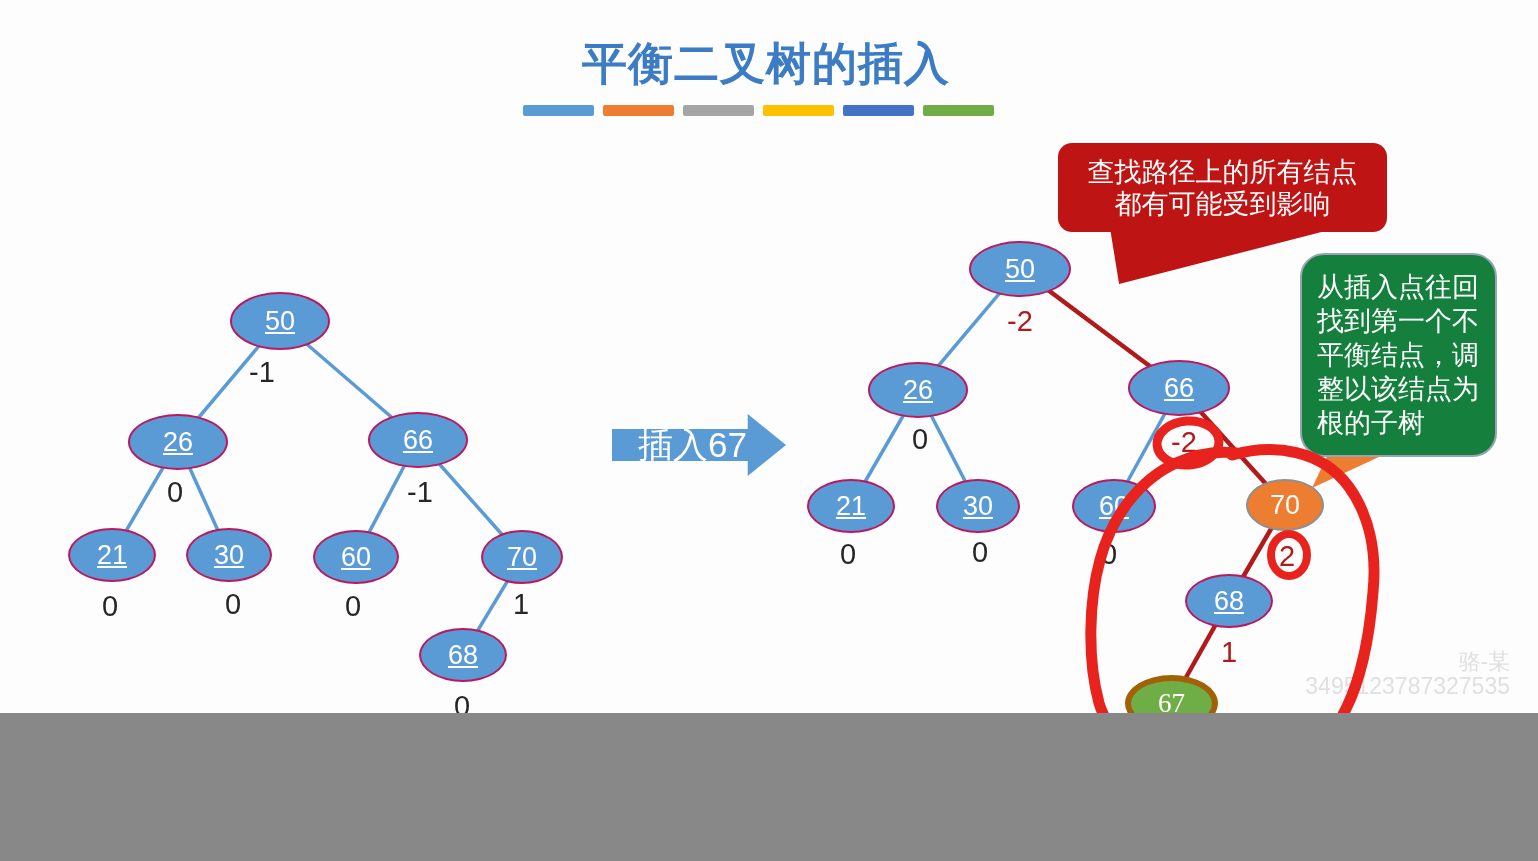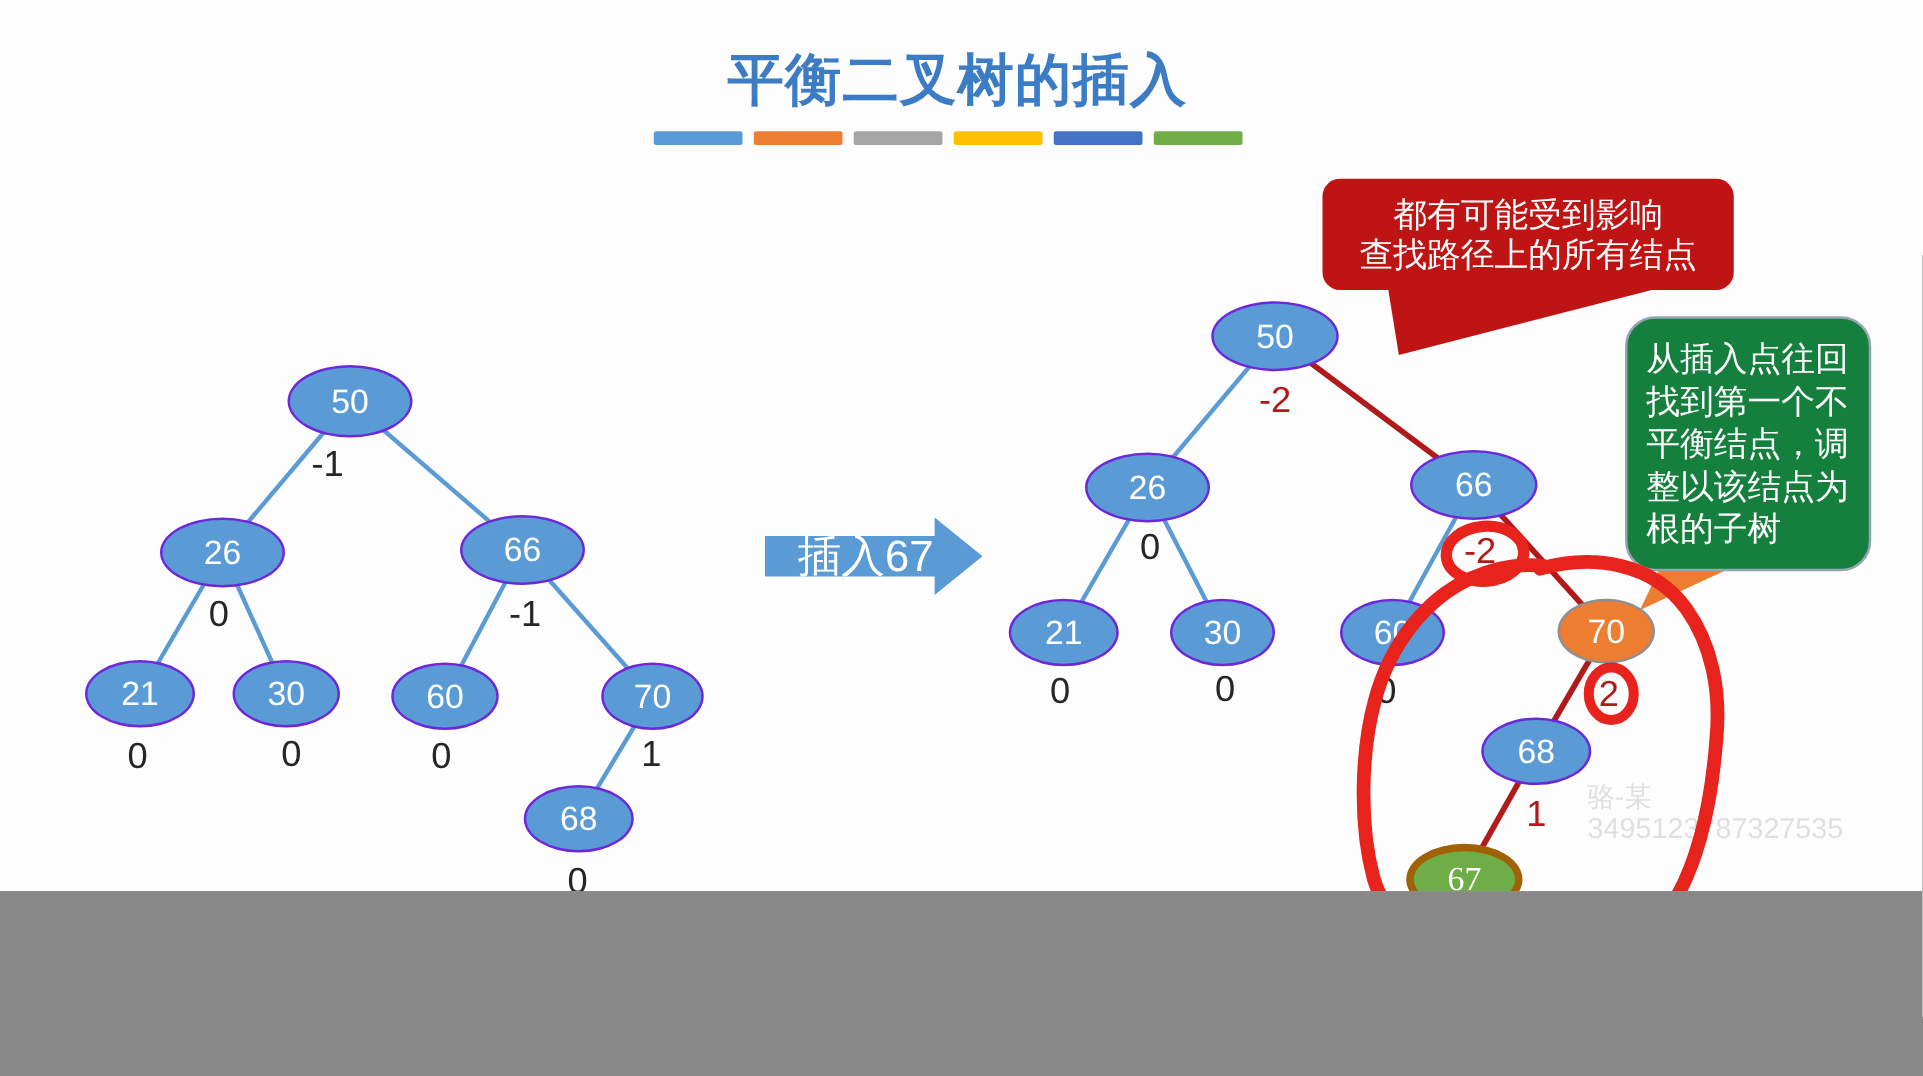--- a/index.html
+++ b/index.html
@@ -26,21 +26,21 @@
   }
   #bottom-note .hl{
     background:#f5ec20;padding:3px 5px 5px 5px;color:#8b2f2f;
   }
   #bottom-note .q{color:#c0392b;}
   
   .node{
     position:absolute;border-radius:50%;display:flex;align-items:center;justify-content:center;
     color:#fff;font-size:27px;box-sizing:border-box;
   }
-  .node.blue{background:#5b9bd5;border:2px solid #6d28d9;}
+  .node.blue{background:#5b9bd5;border:2px solid #be185d;text-decoration:underline;}
   .node.orange{background:#ed7d31;border:2px solid #8f8f8f;}
   .node.green{background:#6fae46;border:6px solid #a16207;font-family:Liberation Serif, serif;}
   
   .bf{
     position:absolute;transform:translate(-50%,-50%);
     font-size:29px;color:#262626;white-space:nowrap;
   }
   .bf.red{color:#b11a1a;}
   
   #insert-arrow{
@@ -70,21 +70,21 @@
     font-size:27px;line-height:34px;padding:15px 0 0 15px;box-sizing:border-box;
     letter-spacing:0;
   }
   #orange-bubble-tail{
     left:1312px;top:450px;width:82px;height:38px;background:#ed7d31;
     -webkit-clip-path:polygon(22% 0,100% 0,0 100%);
     clip-path:polygon(22% 0,100% 0,0 100%);
   }
   
   #watermark{
-    left:1270px;top:626px;width:240px;color:#e0e0e0;
+    left:1270px;top:650px;width:240px;text-align:right;color:#e0e0e0;
     font-size:22px;line-height:24px;
   }
   #watermark .num{font-size:23px;letter-spacing:0;}
   svg{position:absolute;left:0;top:0;}
 </style>
 </head>
 <body>
 
 <div id="slide">
 
@@ -160,22 +160,22 @@
   <div class="bf red" style="left:1184px;top:442px">-2</div>
   <div class="bf" style="left:848px;top:554px">0</div>
   <div class="bf" style="left:980px;top:552px">0</div>
   <div class="bf" style="left:1109px;top:554px">0</div>
   <div class="bf red" style="left:1287px;top:556px">2</div>
   <div class="bf red" style="left:1229px;top:652px">1</div>
   <div class="bf red" style="left:1170px;top:750px">0</div>
 
   <div id="red-bubble-tail" class="abs"></div>
   <div id="red-bubble" class="abs">
+    <div>查找路径上的所有结点</div>
     <div>都有可能受到影响</div>
-    <div>查找路径上的所有结点</div>
   </div>
 
   <div id="orange-bubble-tail" class="abs"></div>
   <div id="orange-bubble" class="abs">从插入点往回找到第一个不平衡结点，调整以该结点为根的子树</div>
 
   <div id="watermark" class="abs">
     <div>骆-某</div>
     <div class="num">3495123787327535</div>
   </div>
 

